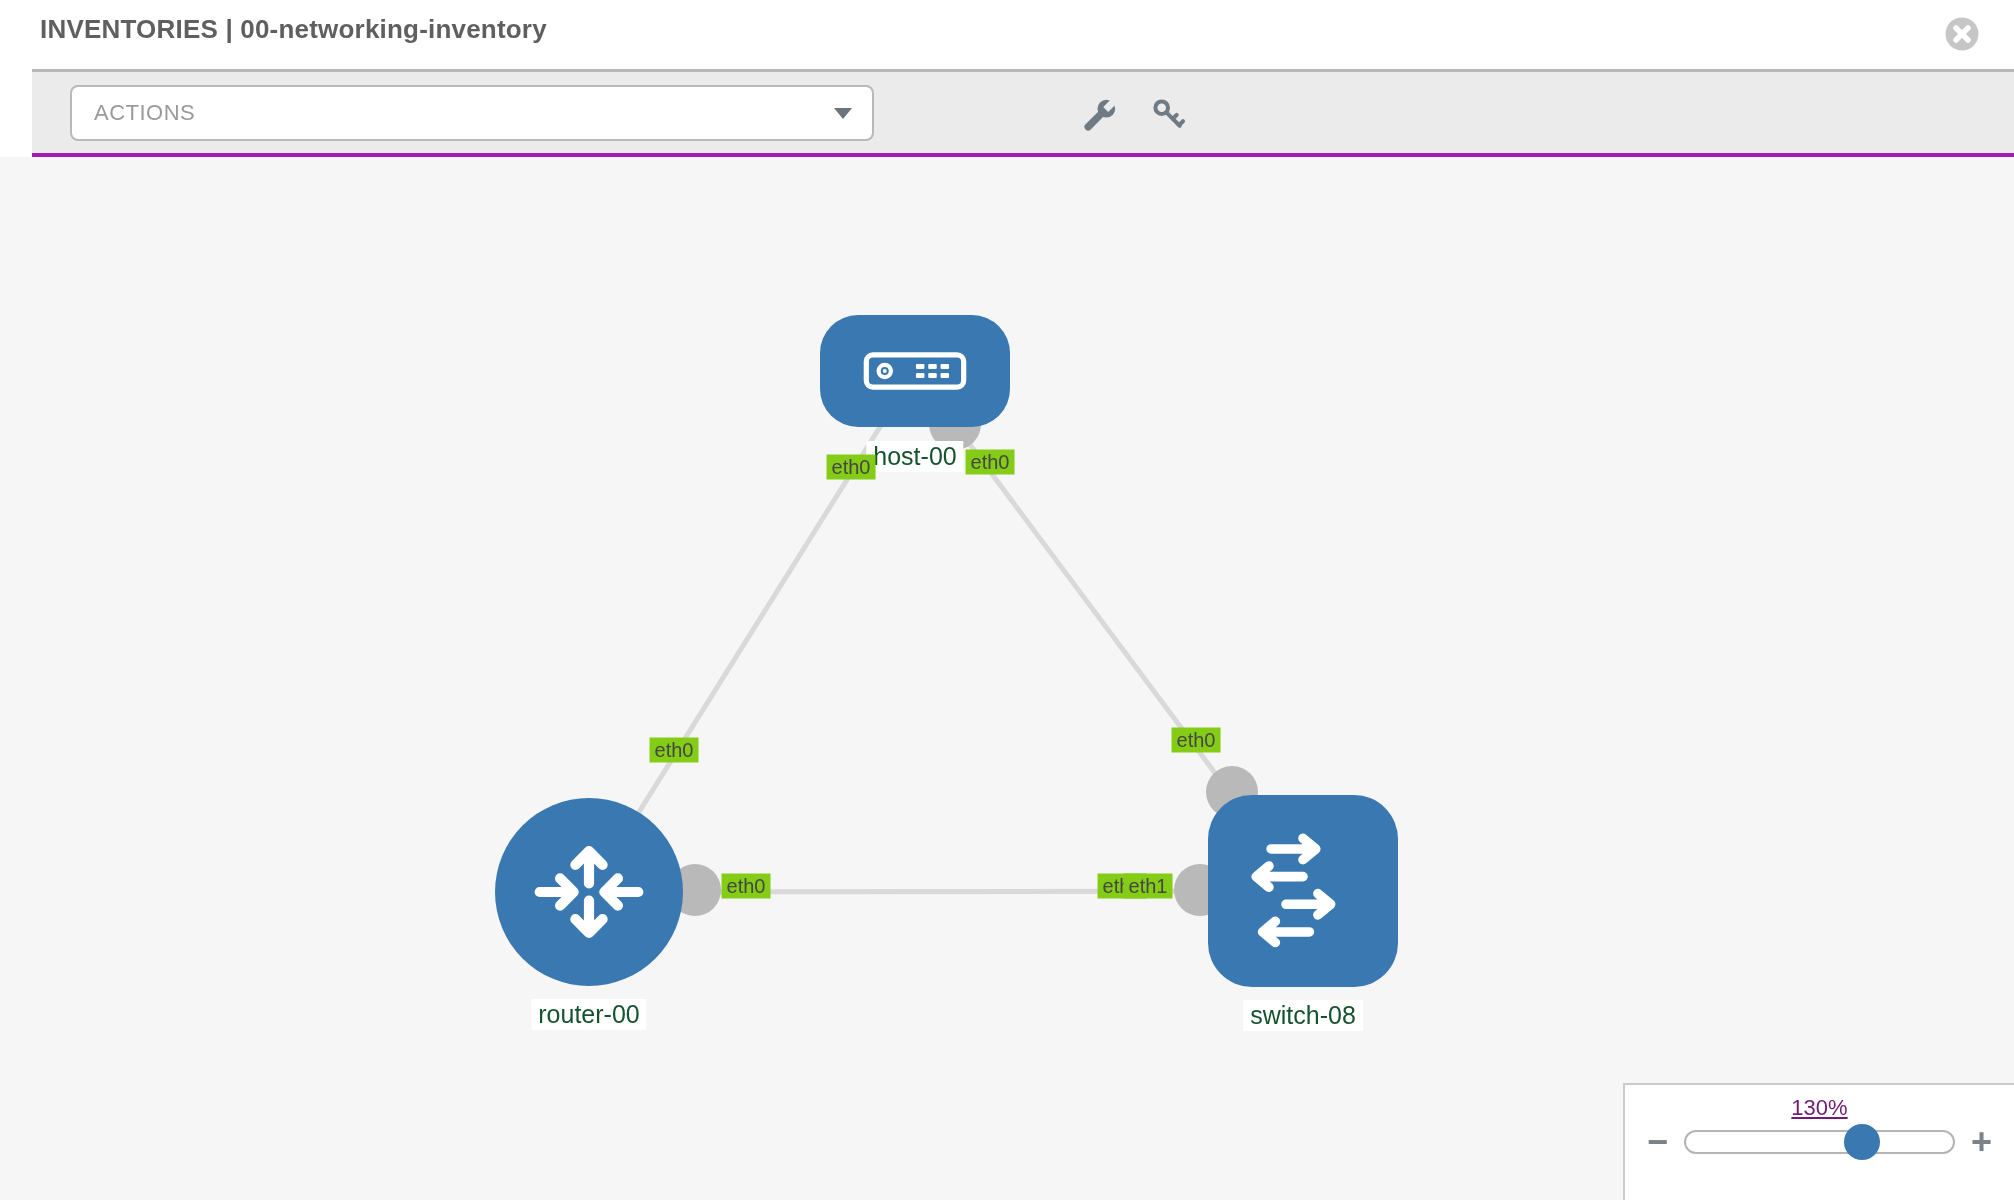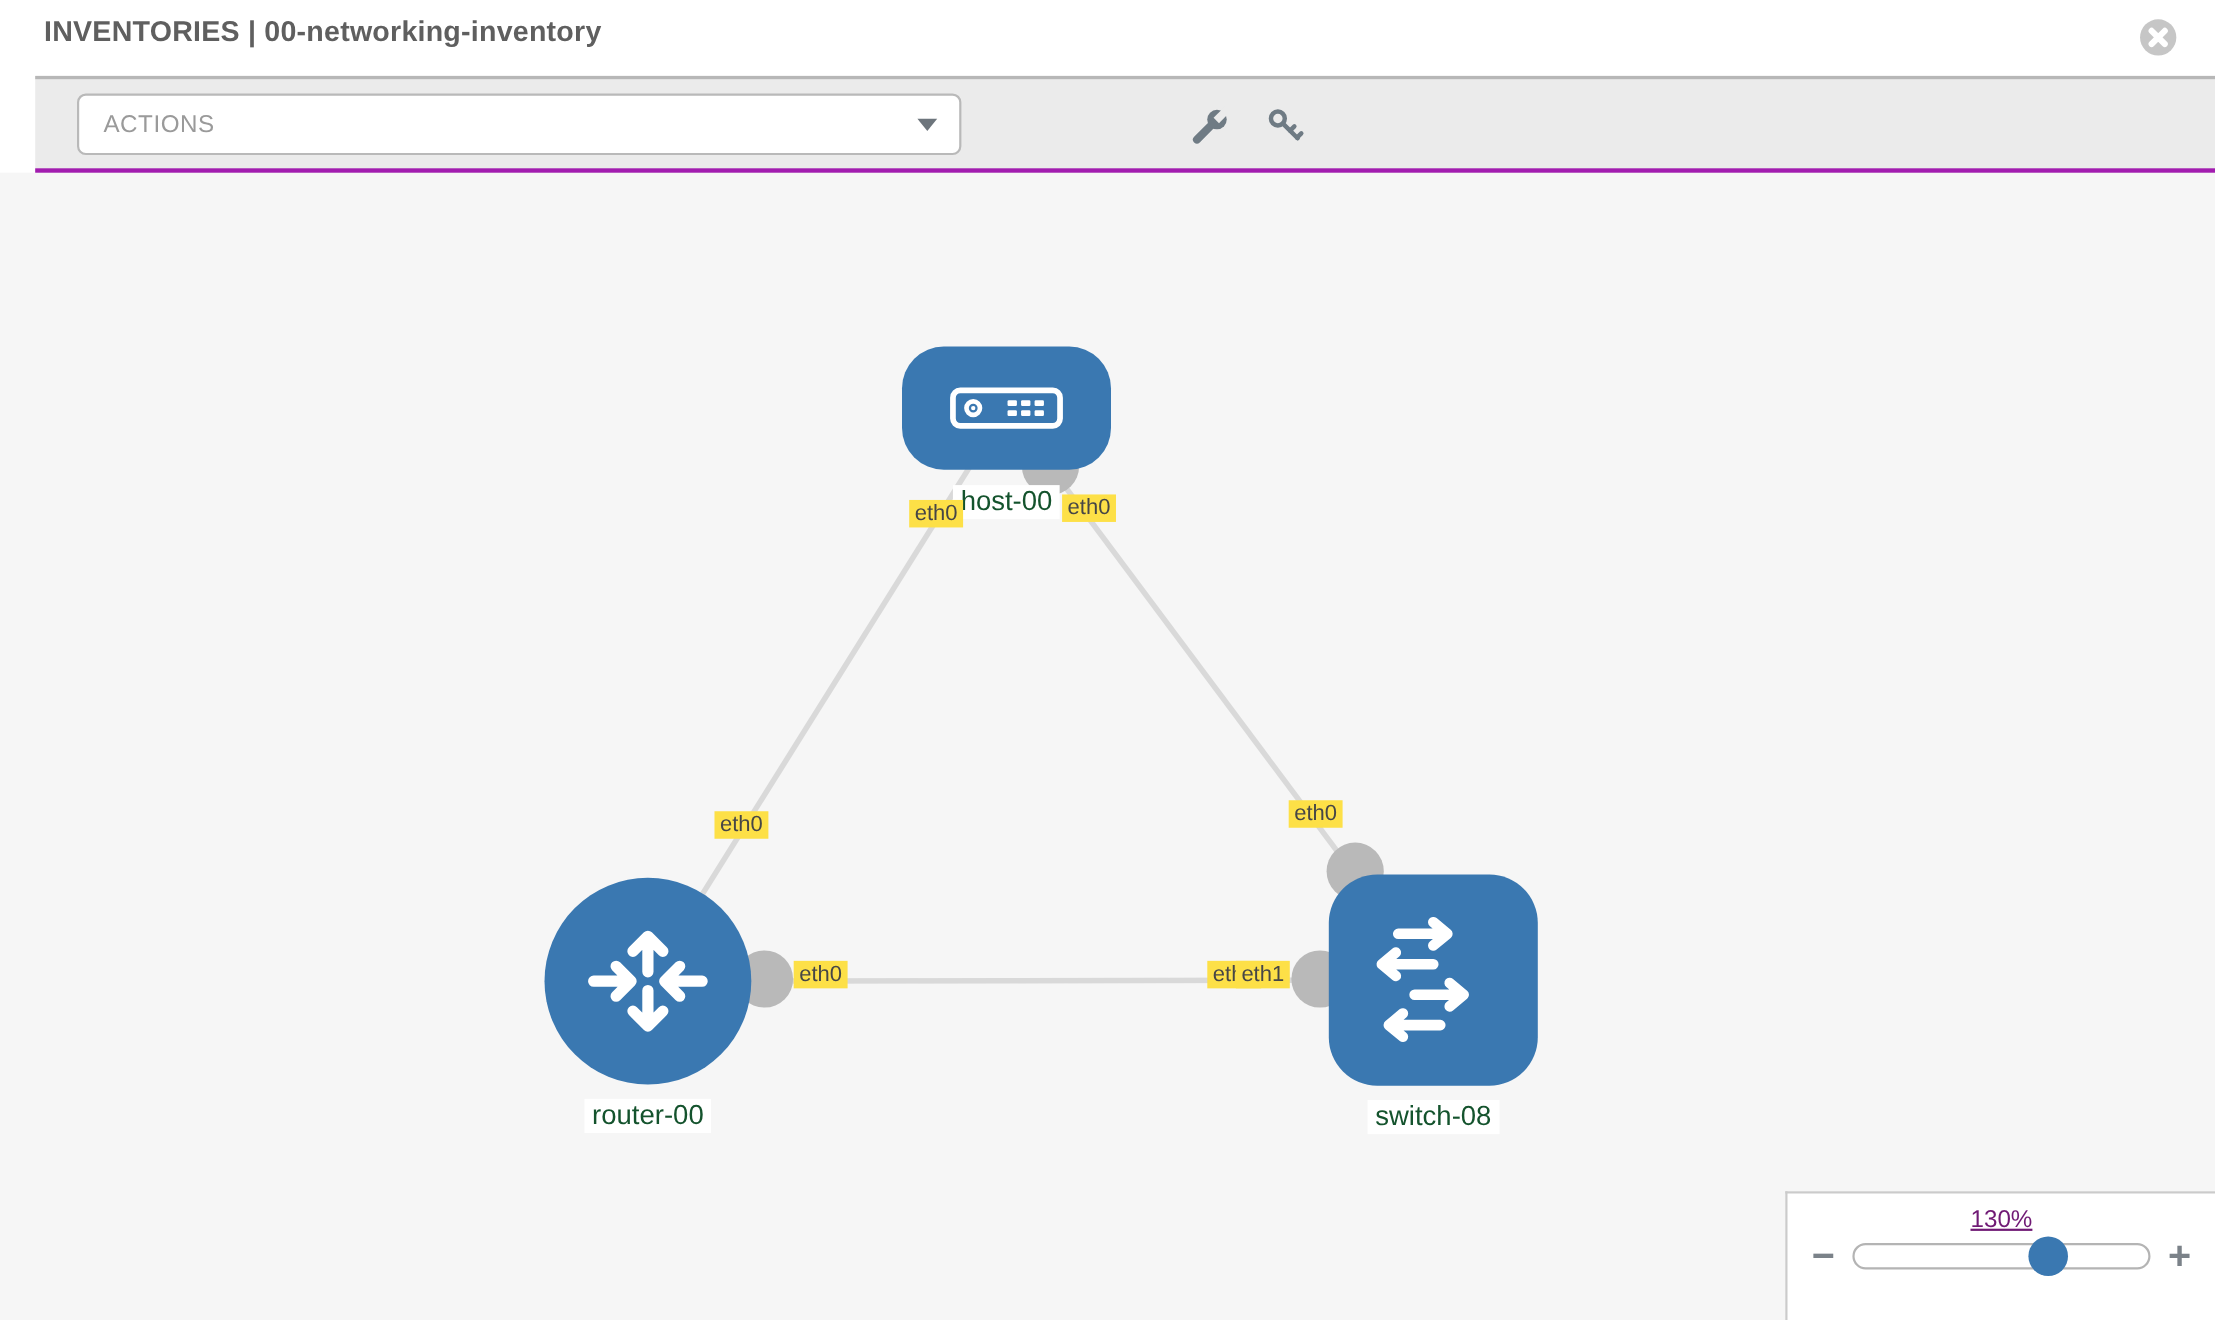--- a/index.html
+++ b/index.html
@@ -57,21 +57,21 @@
   .node-label {
     position:absolute; transform:translateX(-50%);
     background:#fff; color:#14532d; font-size:25px; padding:1px 7px; white-space:nowrap;
   }
   .lbl-host   { left:915px;  top:284px; }
   .lbl-router { left:589px;  top:842px; }
   .lbl-switch { left:1303px; top:843px; }
 
   .eth-label {
     position:absolute; transform:translate(-50%,-50%);
-    background:#fde047; color:#464646; font-size:20px; padding:1px 5px; white-space:nowrap;
+    background:#84cc16; color:#464646; font-size:20px; padding:1px 5px; white-space:nowrap;
   }
 
   
   .zoom-panel {
     position:absolute; right:0; bottom:0; width:391px; height:117px; background:#fff;
     border-left:2px solid #cbcbcb; border-top:2px solid #cbcbcb; z-index:30;
   }
   .zoom-value { text-align:center; font-size:22px; color:#701a75; margin-top:10px;text-decoration:underline; }
   .zoom-row { display:flex; align-items:center; margin-top:7px; padding:0 22px; }
   .zoom-btn {

